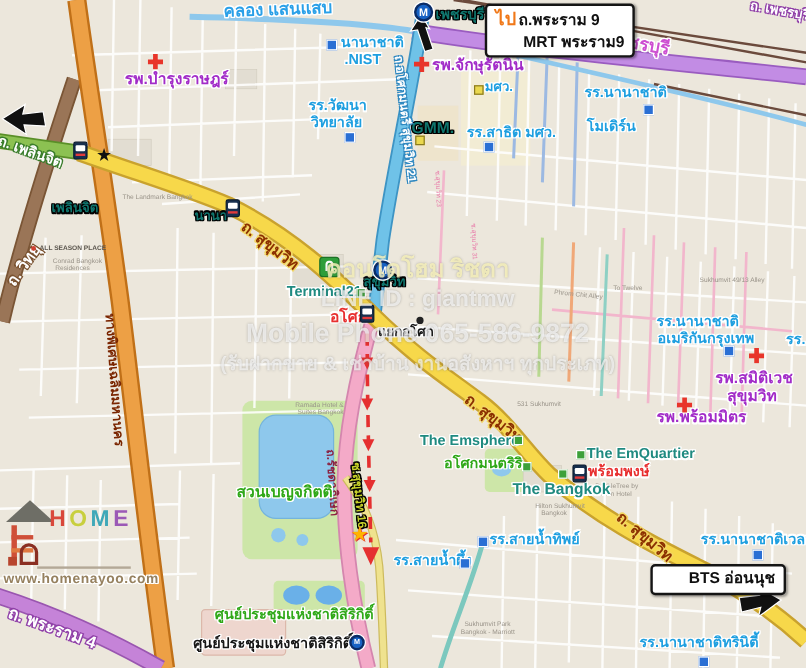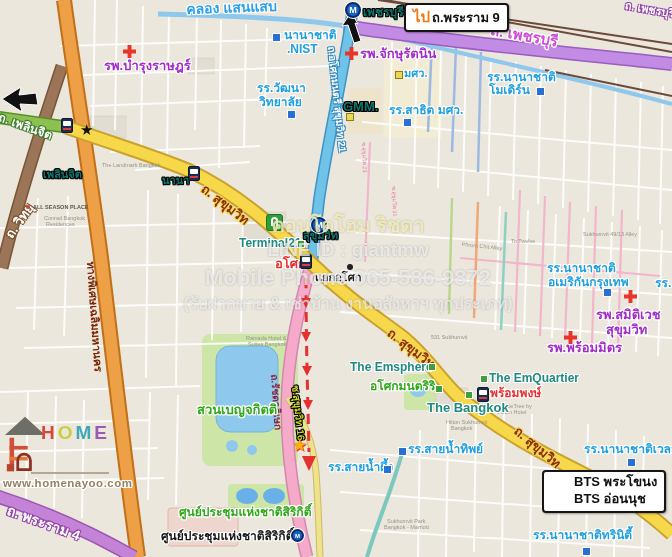--- a/index.html
+++ b/index.html
@@ -200,21 +200,21 @@
     <div class="lbl c-p ow" style="font-size: 13px; left: 360px; top: 47px;">รพ.จักษุรัตนิน</div>
     <div class="lbl c-b ow" style="font-size: 12px; left: 284px; top: 29px;">นานาชาติ</div>
     <div class="lbl c-b ow" style="font-size: 12px; left: 287px; top: 43px;">.NIST</div>
     <div class="lbl c-p ow" style="font-size: 13px; left: 104px; top: 59px;">รพ.บำรุงราษฎร์</div>
     <div class="lbl c-b ow" style="font-size: 12px; left: 257px; top: 82px;">รร.วัฒนา</div>
     <div class="lbl c-b ow" style="font-size: 12px; left: 259px; top: 96px;">วิทยาลัย</div>
     <div class="lbl c-b ow" style="font-size: 11px; left: 404px; top: 68px;">มศว.</div>
     <div class="lbl c-y ob" style="font-size: 13px; left: 343px; top: 100px;">GMM.</div>
     <div class="lbl c-b ow" style="font-size: 12px; left: 389px; top: 104px;">รร.สาธิต มศว.</div>
     <div class="lbl c-b ow" style="font-size: 12px; left: 487px; top: 71px;">รร.นานาชาติ</div>
-    <div class="lbl c-b ow" style="font-size: 12px; left: 489px; top: 84px; text-align: right;">โมเดิร์น</div>
+    <div class="lbl c-b ow" style="font-size: 12px; left: 489px; top: 99px; text-align: right;">โมเดิร์น</div>
     <div class="lbl c-wht obl" style="font-size: 10px; left: 336px; top: 46px; transform: rotate(84deg);">ถ.อโศกมนตรี สุขุมวิท 21</div>
     <div class="lbl c-wht obr" style="font-size: 13px; left: 3px; top: 233px; transform: rotate(-55deg);">ถ. วิทยุ</div>
     <div class="lbl c-wht og" style="font-size: 12px; left: 1px; top: 111px; transform: rotate(20deg);">ถ. เพลินจิต</div>
     <div class="lbl c-y ob" style="font-size: 11px; left: 43px; top: 133px; margin-top: 36px;">เพลินจิต</div>
     <div class="lbl c-y ob" style="font-size: 11px; left: 162px; top: 175px;">นานา</div>
     <div class="lbl c-road oy" style="font-size: 13px; left: 207px; top: 182px; transform: rotate(38deg);">ถ. สุขุมวิท</div>
     <div class="lbl c-t ow" style="font-size: 12px; left: 239px; top: 237px;">Terminal21</div>
     <div class="lbl c-y ob" style="font-size: 11px; left: 303px; top: 230px;">สุขุมวิท</div>
     <div class="lbl c-r ow" style="font-size: 13px; left: 275px; top: 257px;">อโศก</div>
     <div class="lbl c-blk ow" style="font-size: 11px; left: 315px; top: 272px;">แยกอโศก</div>
@@ -287,18 +287,18 @@
     <div class="mk mk-sqg" style="left: 435px; top: 385px;"></div>
     <div class="mk mk-sqg" style="left: 465px; top: 391px;"></div>
     <div class="mk mk-sqy" style="left: 395px; top: 71px;"></div>
     <div class="mk mk-sqy" style="left: 346px; top: 113px;"></div>
     <div class="mk mk-star-b" style="left: 80px; top: 122px;">★</div>
     <div class="mk mk-star-o" style="left: 292px; top: 437px;">★</div>
     <div class="mk mk-dot" style="left: 347px; top: 264px;"></div>
     <div class="mk mk-dot-r" style="left: 26px; top: 205px;"></div>
     <div class="callout" style="left: 404px; top: 3px;">
       <span class="ln"><span class="pfx">ไป</span>ถ.พระราม 9</span>
+      <span class="ln ind">MRT พระราม9</span>
     </div>
     <div class="callout" style="left: 542px; top: 470px;">
-      <span class="ln ind">BTS พระโขนง</span>
       <span class="ln ind">BTS อ่อนนุช</span>
     </div>
   </div>
 
 </body></html>

